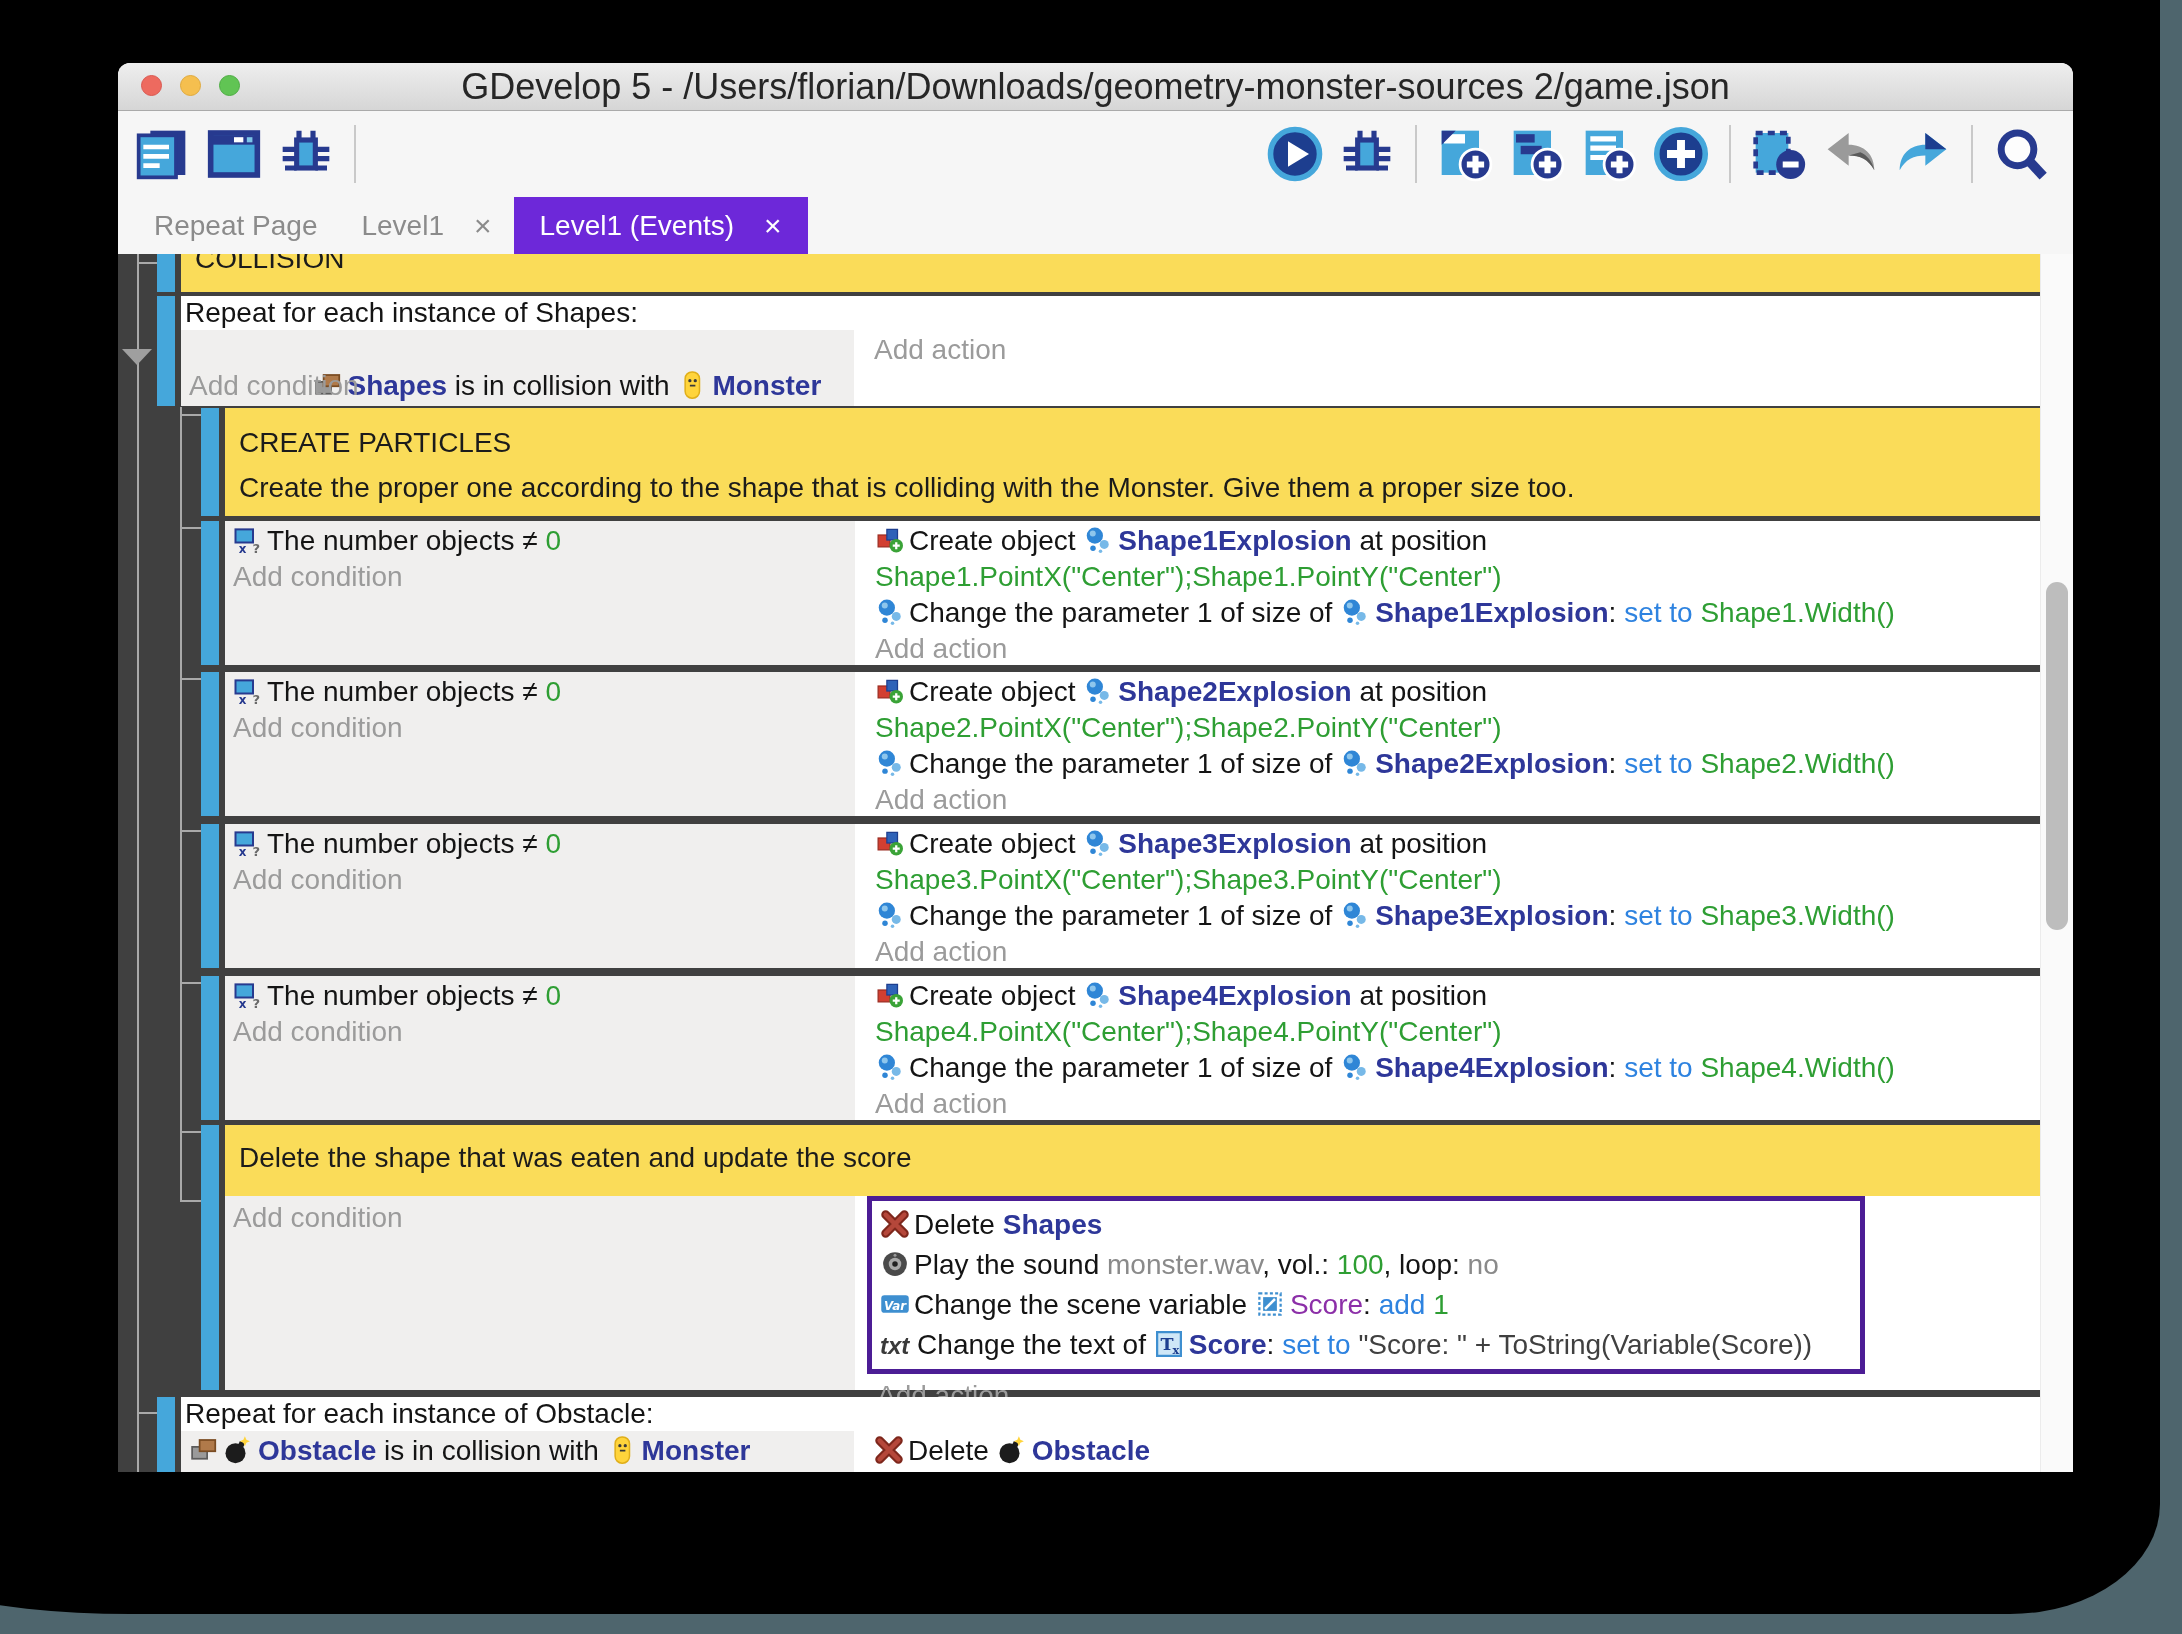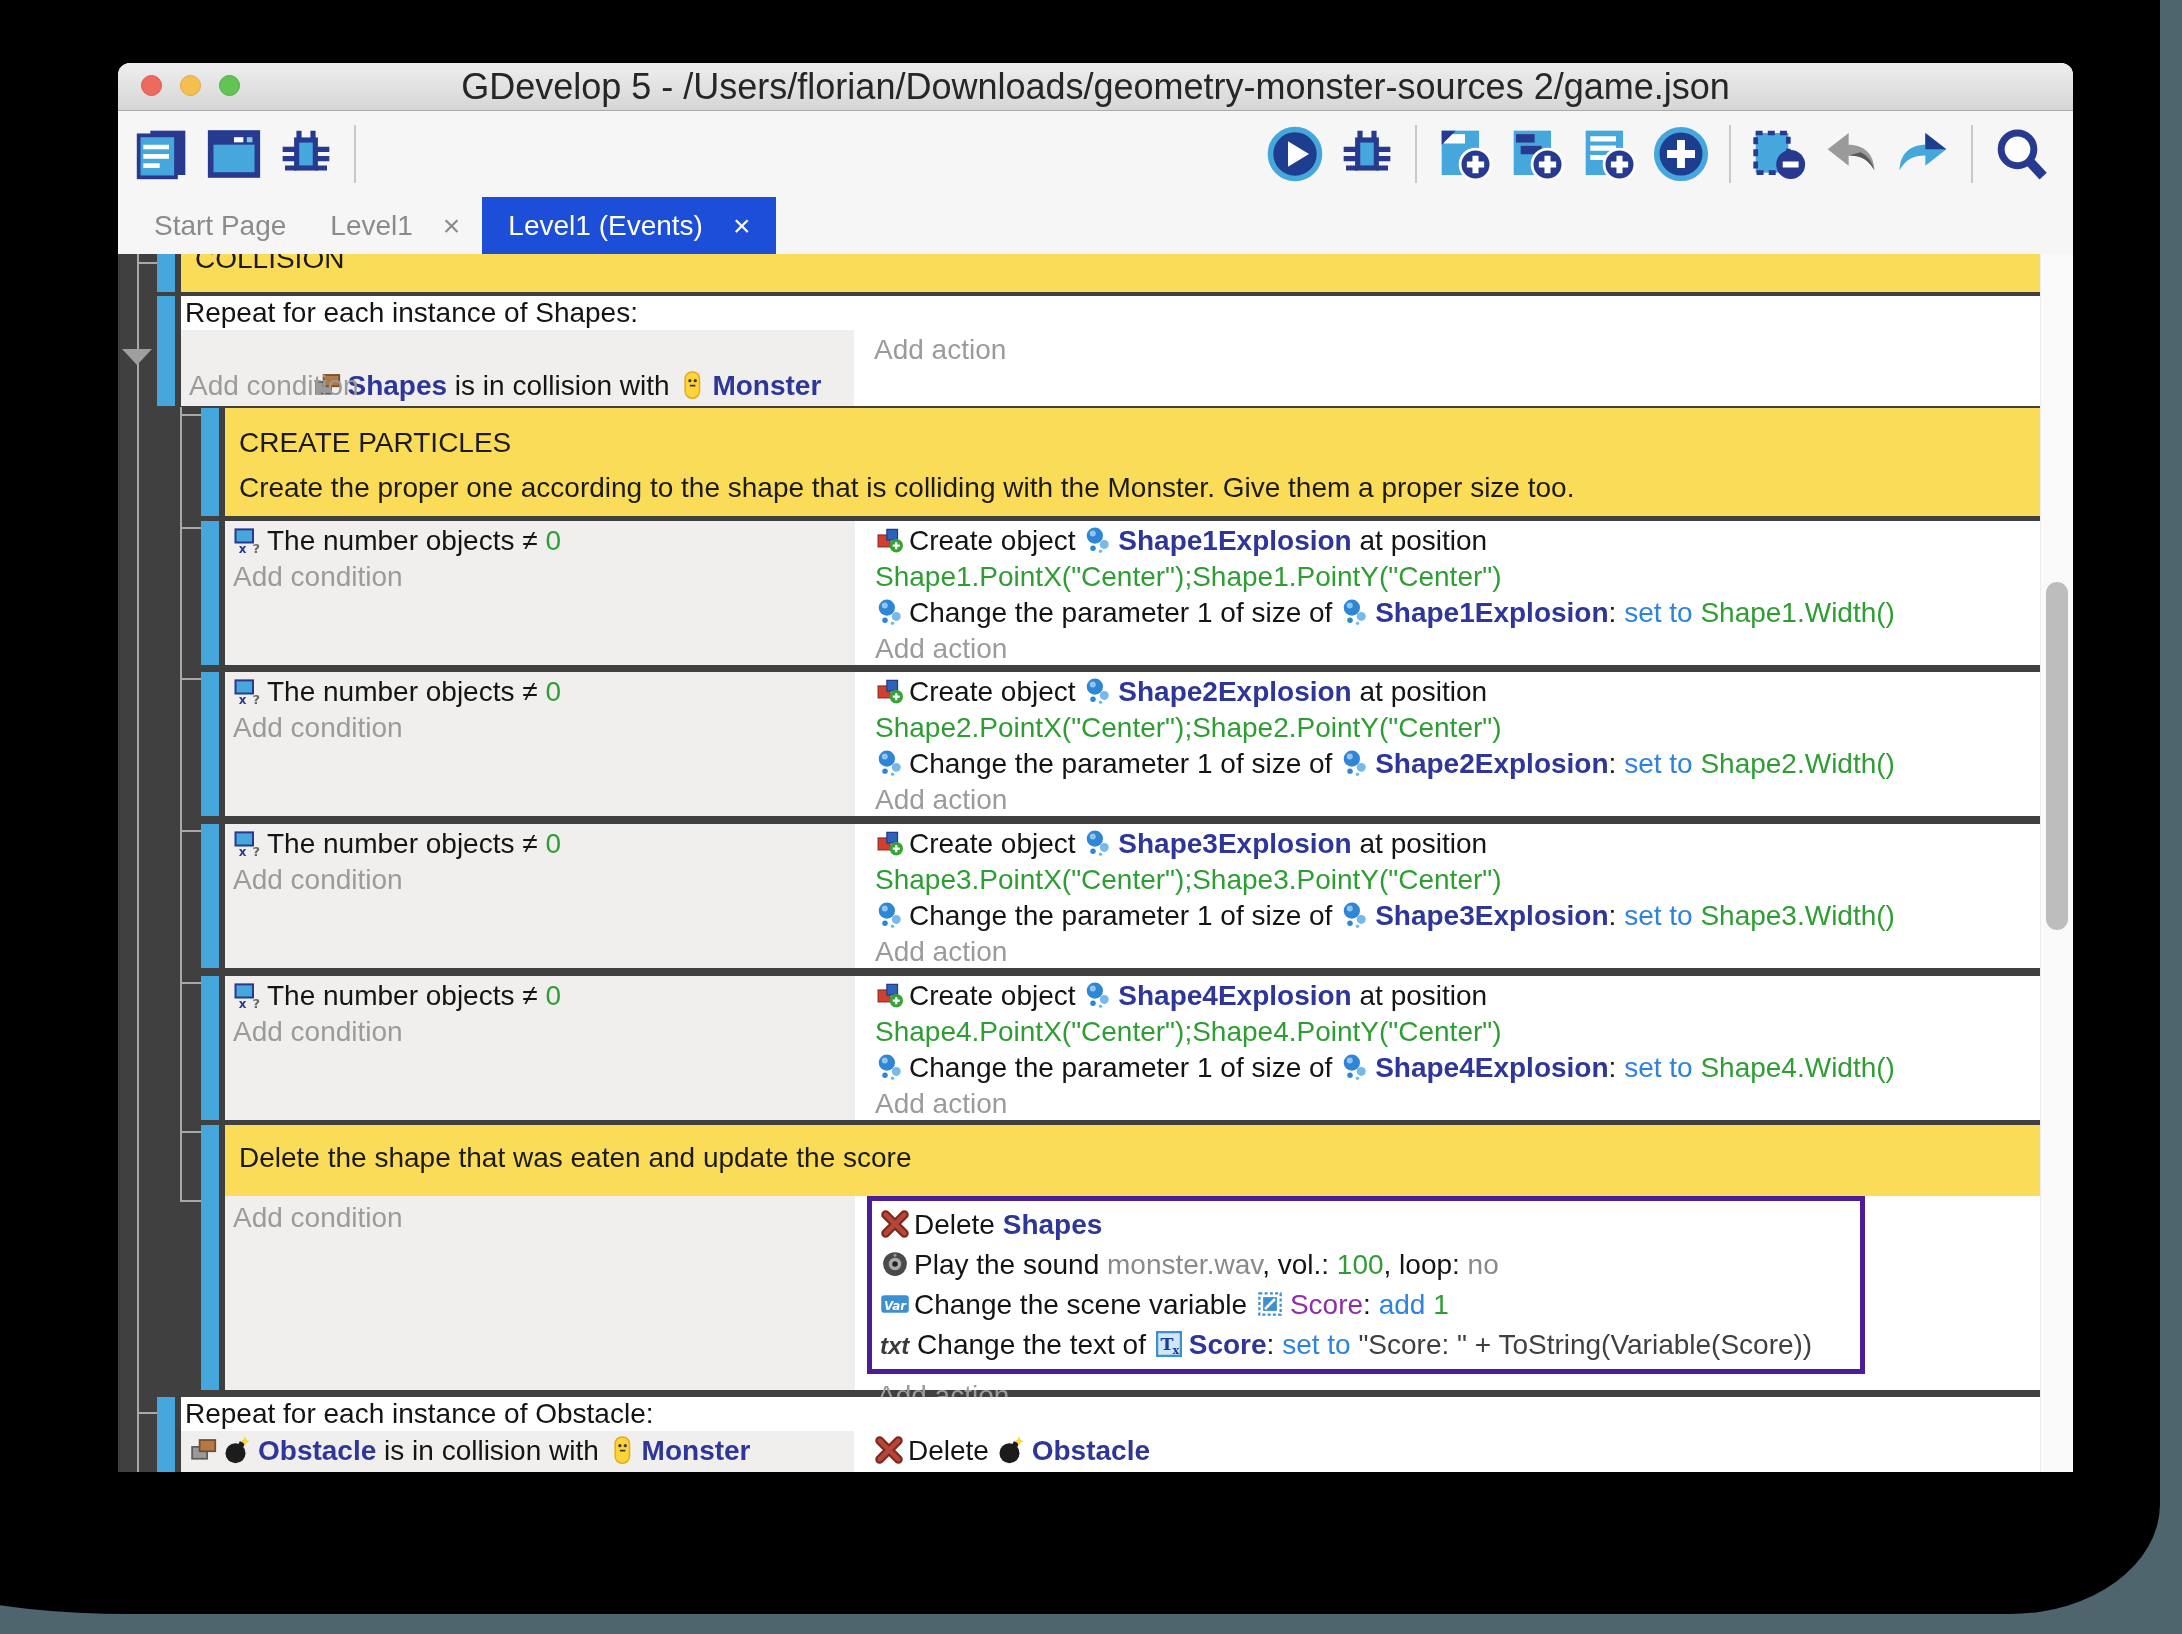--- a/index.html
+++ b/index.html
@@ -23,21 +23,21 @@
     text-align:center; font-size:36px; color:#262626; }
 
   .toolbar { height:86px; background:#f6f6f6; display:flex; align-items:center; padding:0 16px 0 8px; }
   .tbicon { width:56px; height:56px; margin:0 8px; flex:none; cursor:pointer; }
   .tdiv { width:2px; height:58px; background:#c9c9c9; margin:0 12px; flex:none; }
   .tspace { flex:1; }
 
   .tabsbar { height:57px; background:#f6f6f6; display:flex; align-items:stretch; padding-left:14px; }
   .tab { display:flex; align-items:center; font-size:28px; color:#8b8b8b; padding:0 22px; cursor:pointer; }
   .tab .close { margin-left:30px; font-size:30px; color:#8b8b8b; }
-  .tab.active { background:#1d4ed8; color:#fff; padding:0 26px; }
+  .tab.active { background:#6d28d9; color:#fff; padding:0 26px; }
   .tab.active .close { color:#fff; }
 
   
   .events { position:relative; height:1218px; background:#404040; overflow:hidden; font-size:28px; color:#141414;padding-left:8px; }
 
   .vline { position:absolute; width:2px; background:#a9a9a9; }
   .hline { position:absolute; height:2px; background:#a9a9a9; }
   .tri { position:absolute; left:4px; top:95px; width:0; height:0;
     border-left:15px solid transparent; border-right:15px solid transparent; border-top:16px solid #9f9f9f; }
 
@@ -267,21 +267,21 @@
           <use href="#i-redo"></use>
         </svg>
       <div class="tdiv"></div>
       <svg class="tbicon">
           <use href="#i-search"></use>
         </svg>
     </div>
 
     <div class="tabsbar">
       <div class="tab">
-        <span>Start Page</span>
+        <span>Repeat Page</span>
       </div>
       <div class="tab">
         <span>Level1</span>
         <span class="close">×</span>
       </div>
       <div class="tab active">
         <span>Level1 (Events)</span>
         <span class="close">×</span>
       </div>
     </div>

